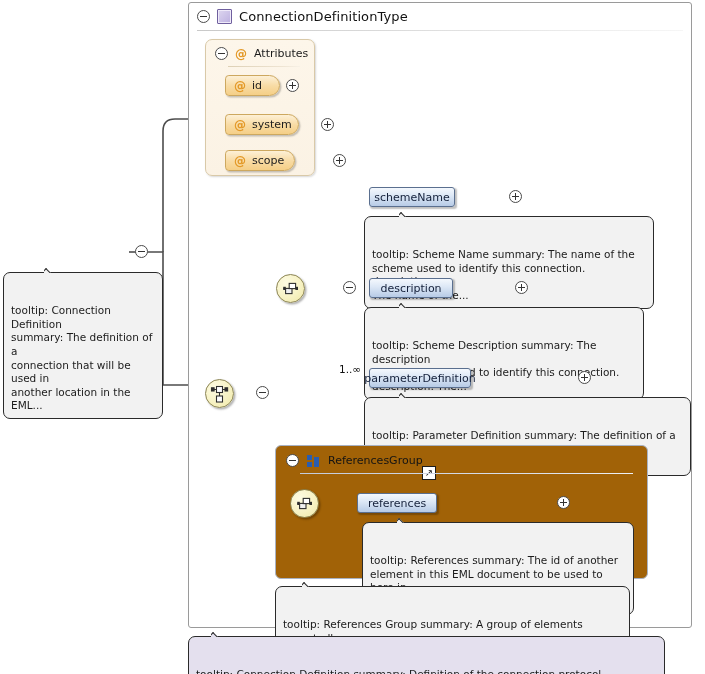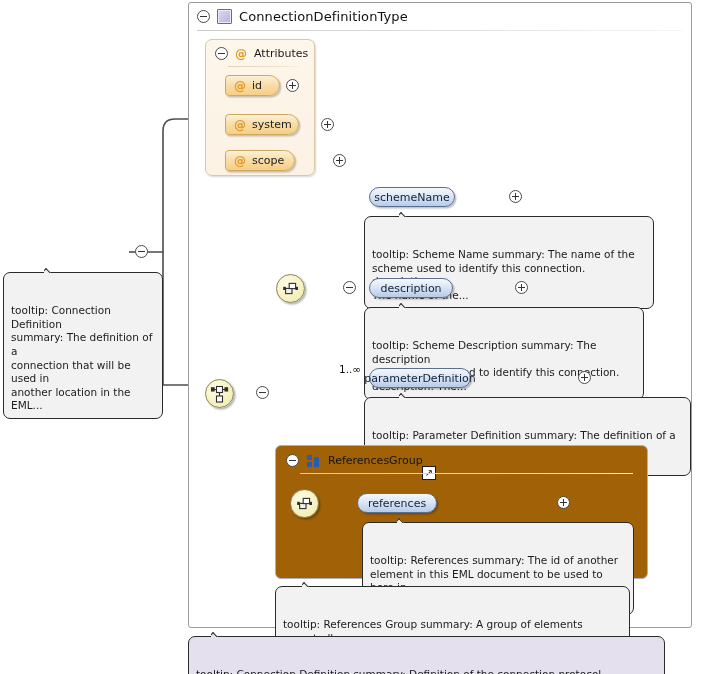--- a/index.html
+++ b/index.html
@@ -78,21 +78,21 @@
     border-radius:4px 11px 11px 4px;
     background:linear-gradient(to bottom,#fdf0d6 0%,#f8dba4 52%,#f5cf87 100%);
     box-shadow:1.5px 1.5px 1.5px rgba(0,0,0,.22);
     display:flex;align-items:center;gap:6px;padding:0 11px 0 8px;
     box-sizing:border-box;font-size:11px;color:#1d1d1d;
   }
 
   
   .el-pill{
     position:absolute;height:20px;border:1px solid #5a6f8f;
-    border-radius:10px;
+    border-radius:3px;
     background:linear-gradient(to bottom,#f4f8fd 0%,#dde8f6 42%,#b7cbe6 100%);
     box-shadow:1.5px 1.5px 1.5px rgba(0,0,0,.25);
     display:flex;align-items:center;justify-content:center;
     padding:0 11px;box-sizing:border-box;
     font-size:11px;color:#14203a;white-space:nowrap;
   }
 
   
   .tip{
     position:absolute;border:1px solid #2a2a2a;border-radius:7px;

